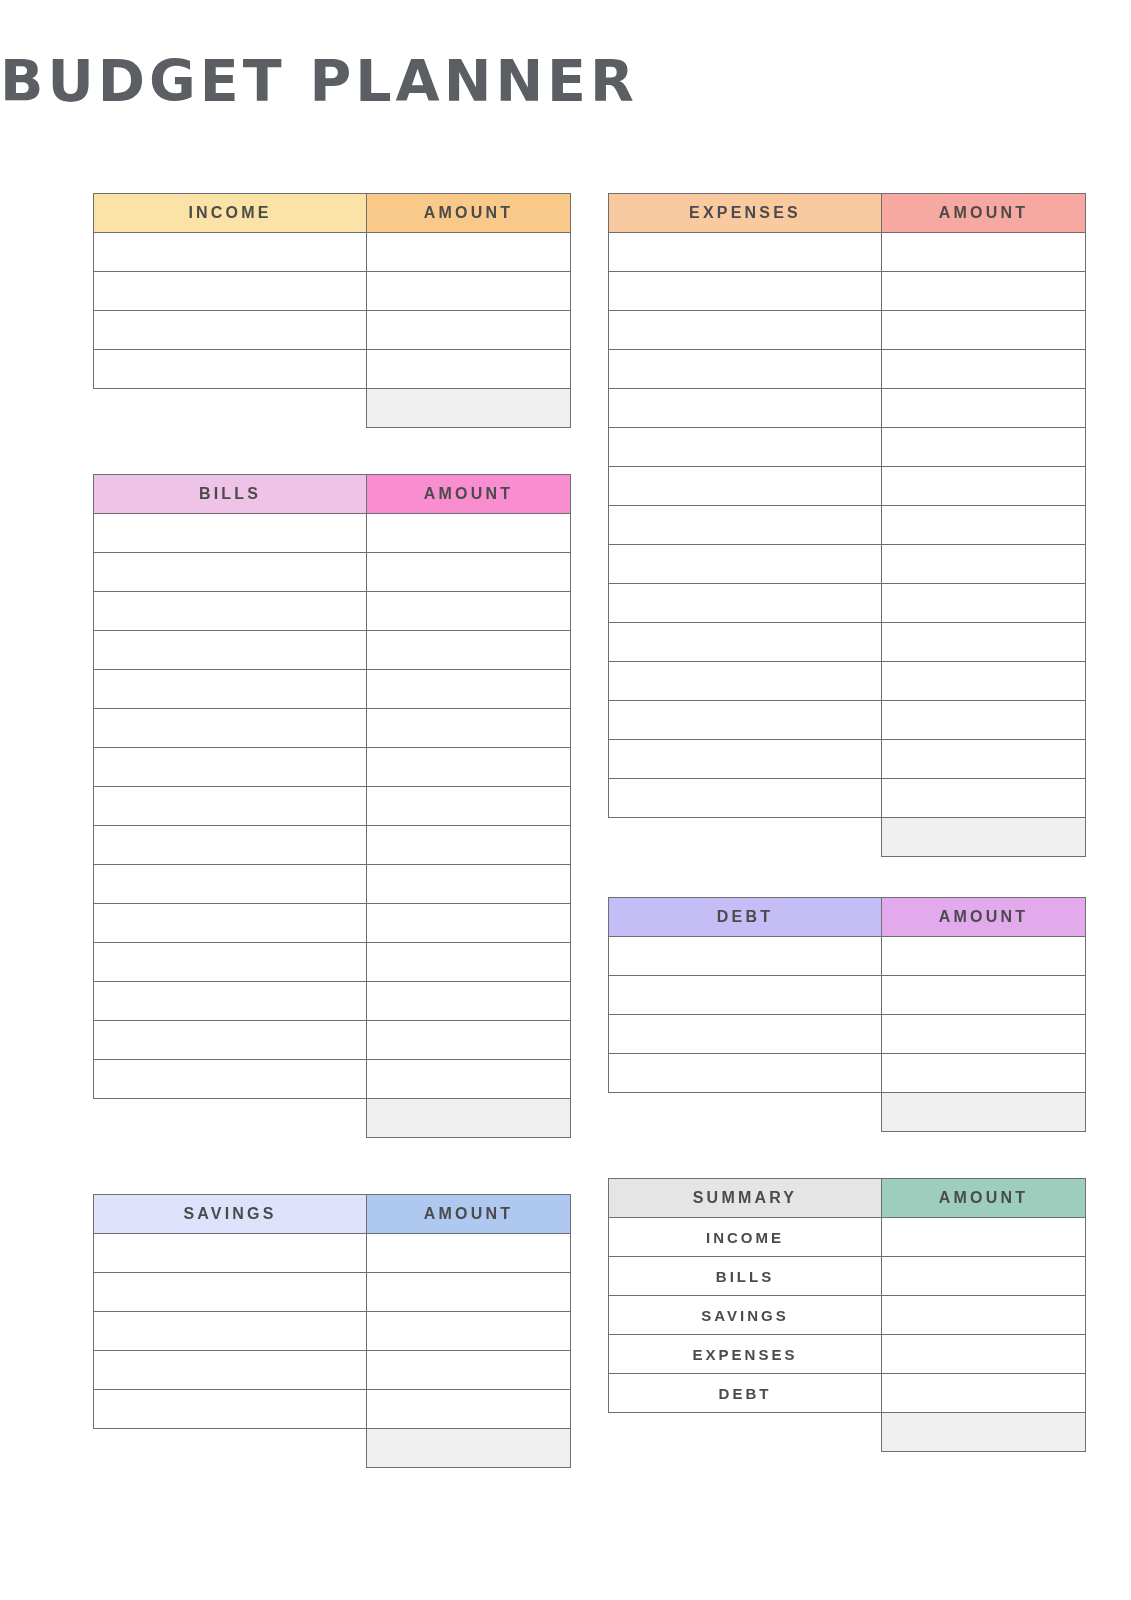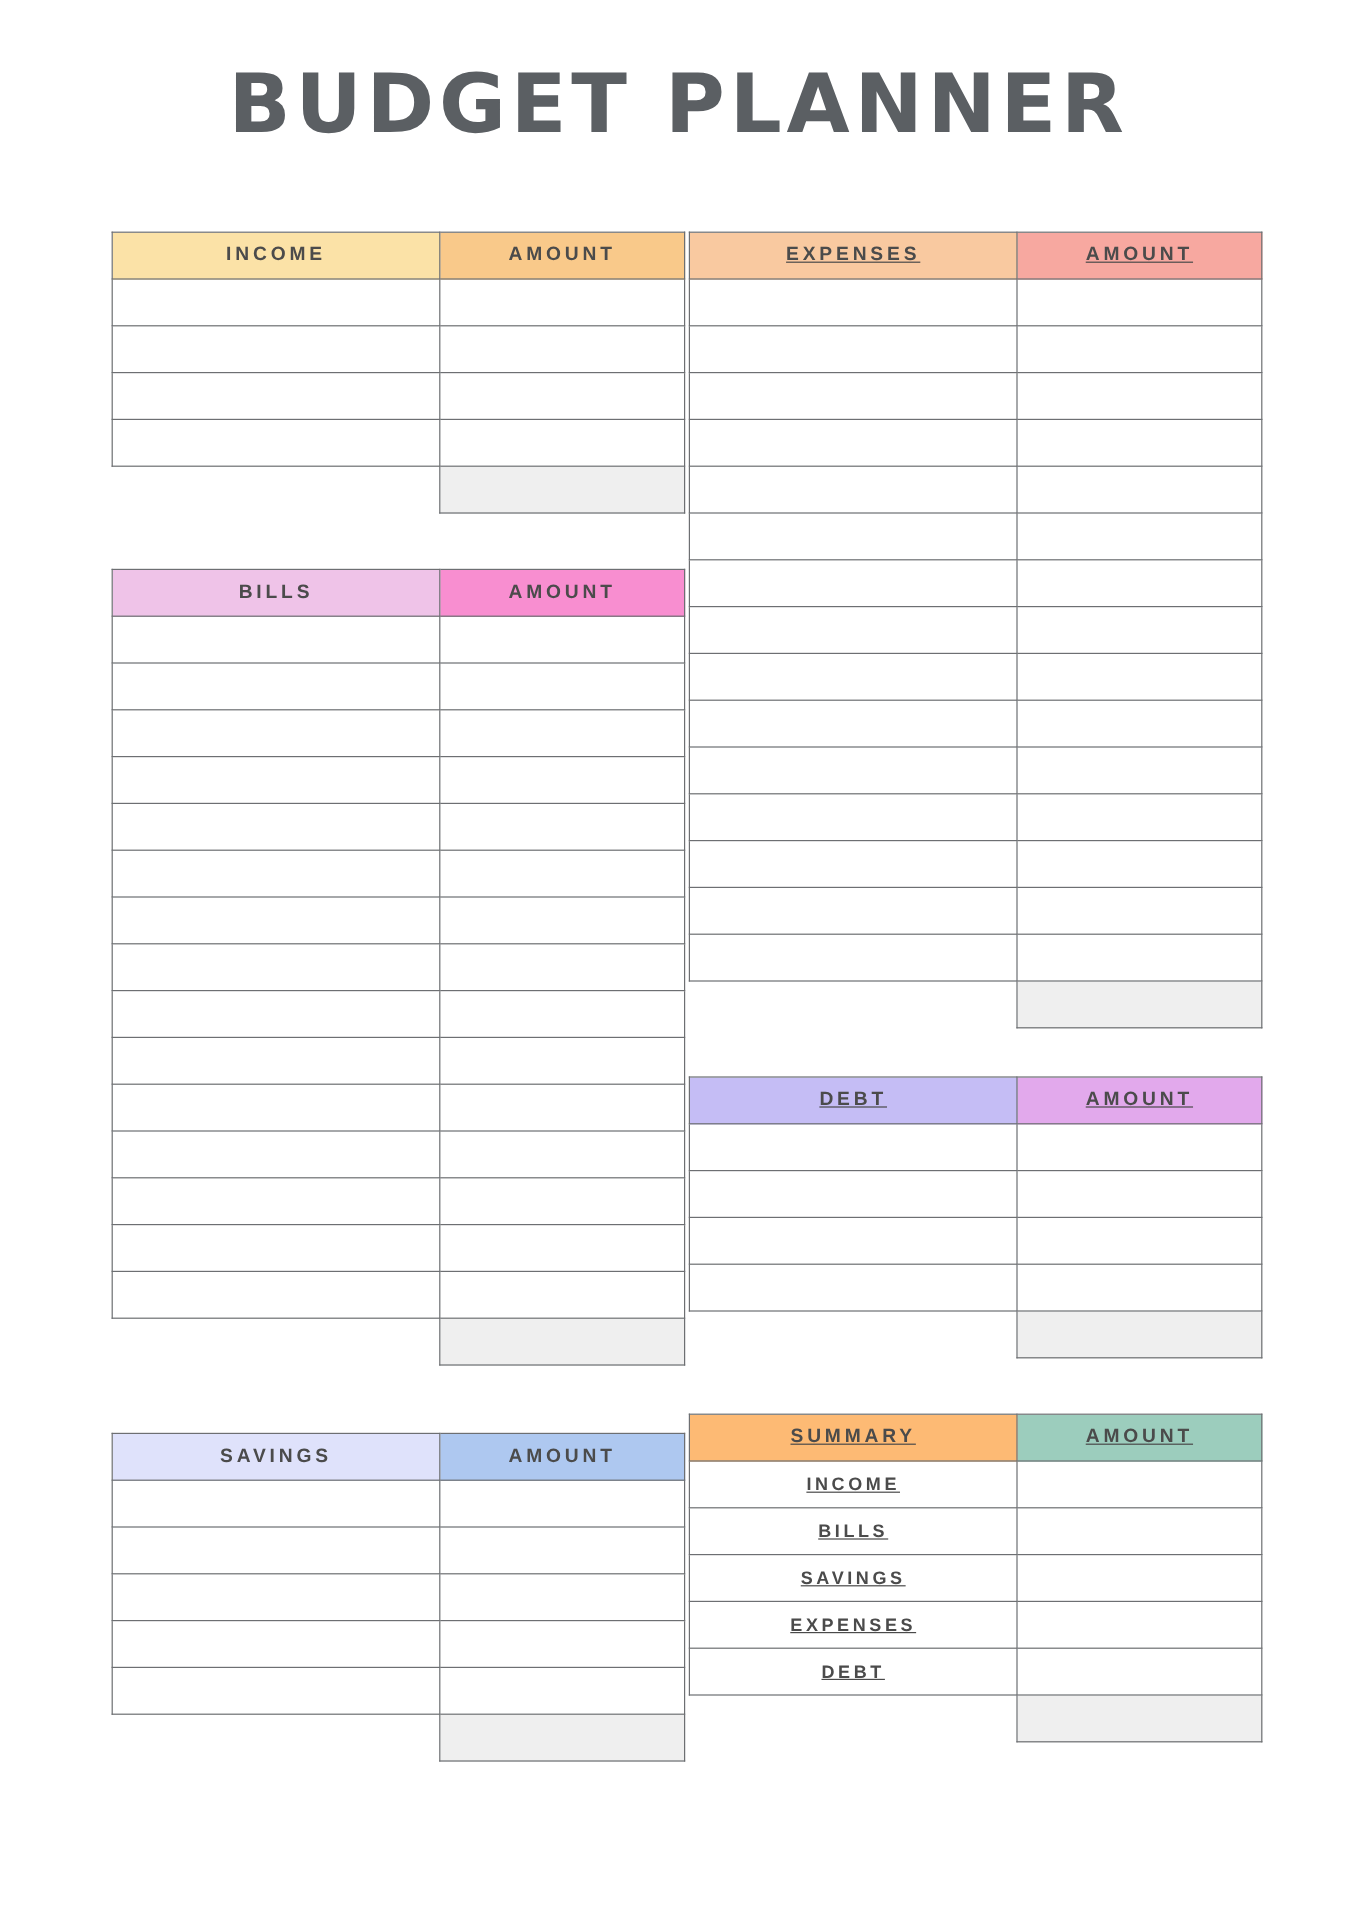--- a/index.html
+++ b/index.html
@@ -15,24 +15,24 @@
     position: relative;
     overflow: hidden;
   }
   .page {
     position: relative;
     width: 1131px;
     height: 1600px;
     box-sizing: border-box;
   }
   .title {
-    text-align: center;
+    text-align: left;
     font-family: "DejaVu Sans", sans-serif;
     font-weight: bold;
-    font-size: 68px;
+    font-size: 57px;
     letter-spacing: 4px;
     color: #5b5f63;
     margin: 0;
     padding-top: 52px;
     line-height: 1.05;
     white-space: nowrap;
   }
   .columns {
     position: absolute;
     top: 193px;
@@ -40,24 +40,23 @@
     width: 1131px;
   }
   .col-left {
     position: absolute;
     left: 93px;
     top: 0;
     width: 442px;
   }
   .col-right {
     position: absolute;
-    left: 574px;
+    left: 608px;
     top: 0;
     width: 442px;
-    text-decoration: underline;
   }
   .block {
     margin-bottom: 0;
   }
   table.sheet {
     border-collapse: collapse;
     width: 442px;
     table-layout: fixed;
   }
   table.sheet td {
@@ -361,21 +360,21 @@
         </tbody>
           </table>
       </div>
 
       <div class="gap-md"></div>
 
       <div class="block">
         <table class="sheet">
           <tbody>
               <tr>
-            <td class="label-col head" style="background:#fdba74">SUMMARY</td>
+            <td class="label-col head" style="background:#e5e5e5">SUMMARY</td>
             <td class="amount-col head" style="background:#9ccdbd">AMOUNT</td>
           </tr>
           <tr>
                 <td class="label-col rowlabel">INCOME</td>
                 <td class="amount-col"></td>
               </tr>
           <tr>
                 <td class="label-col rowlabel">BILLS</td>
                 <td class="amount-col"></td>
               </tr>

